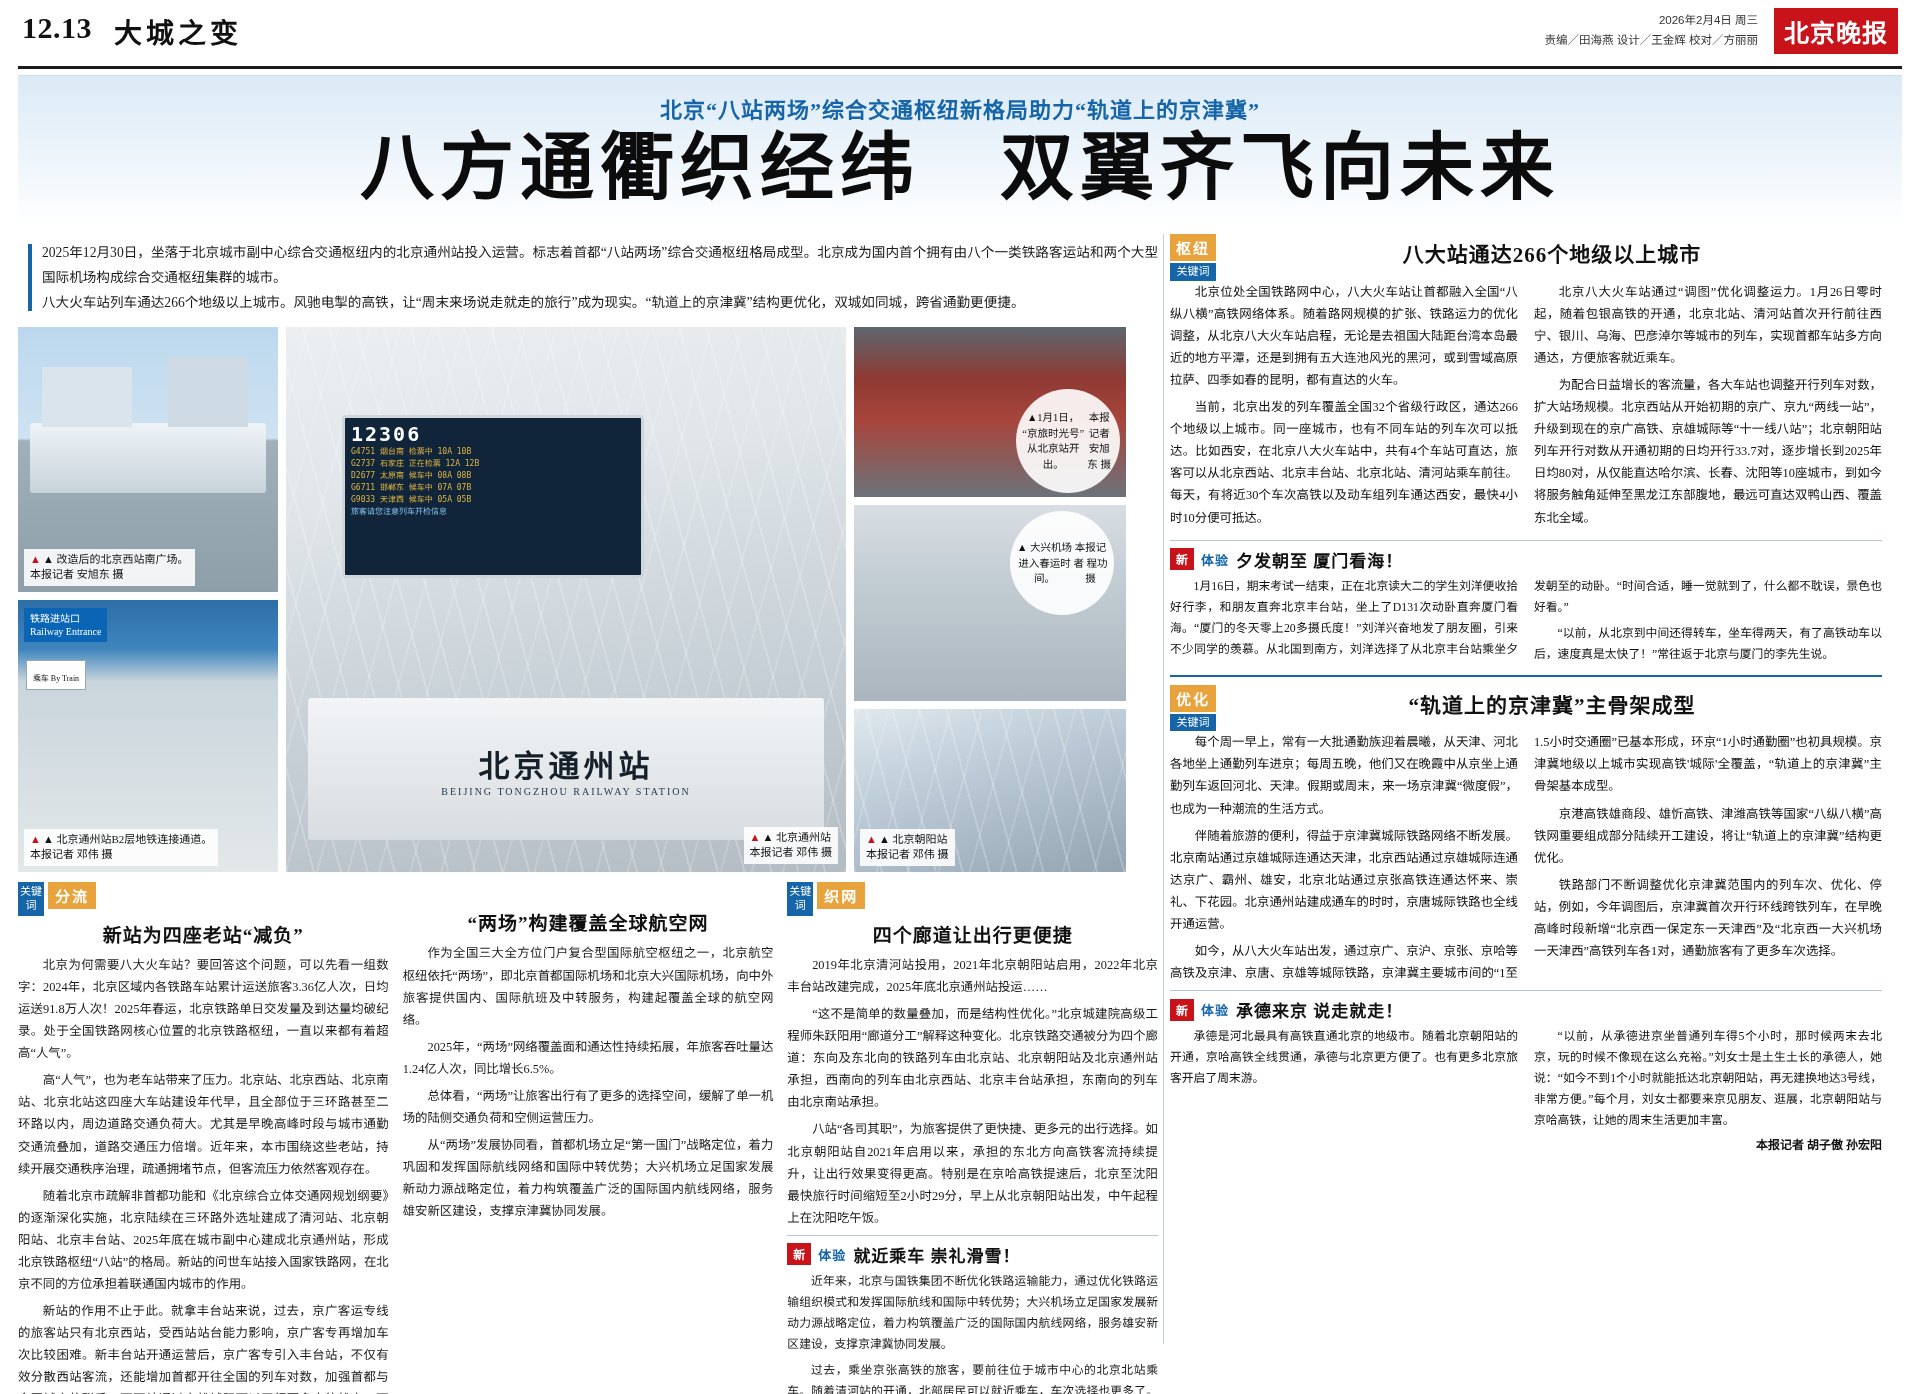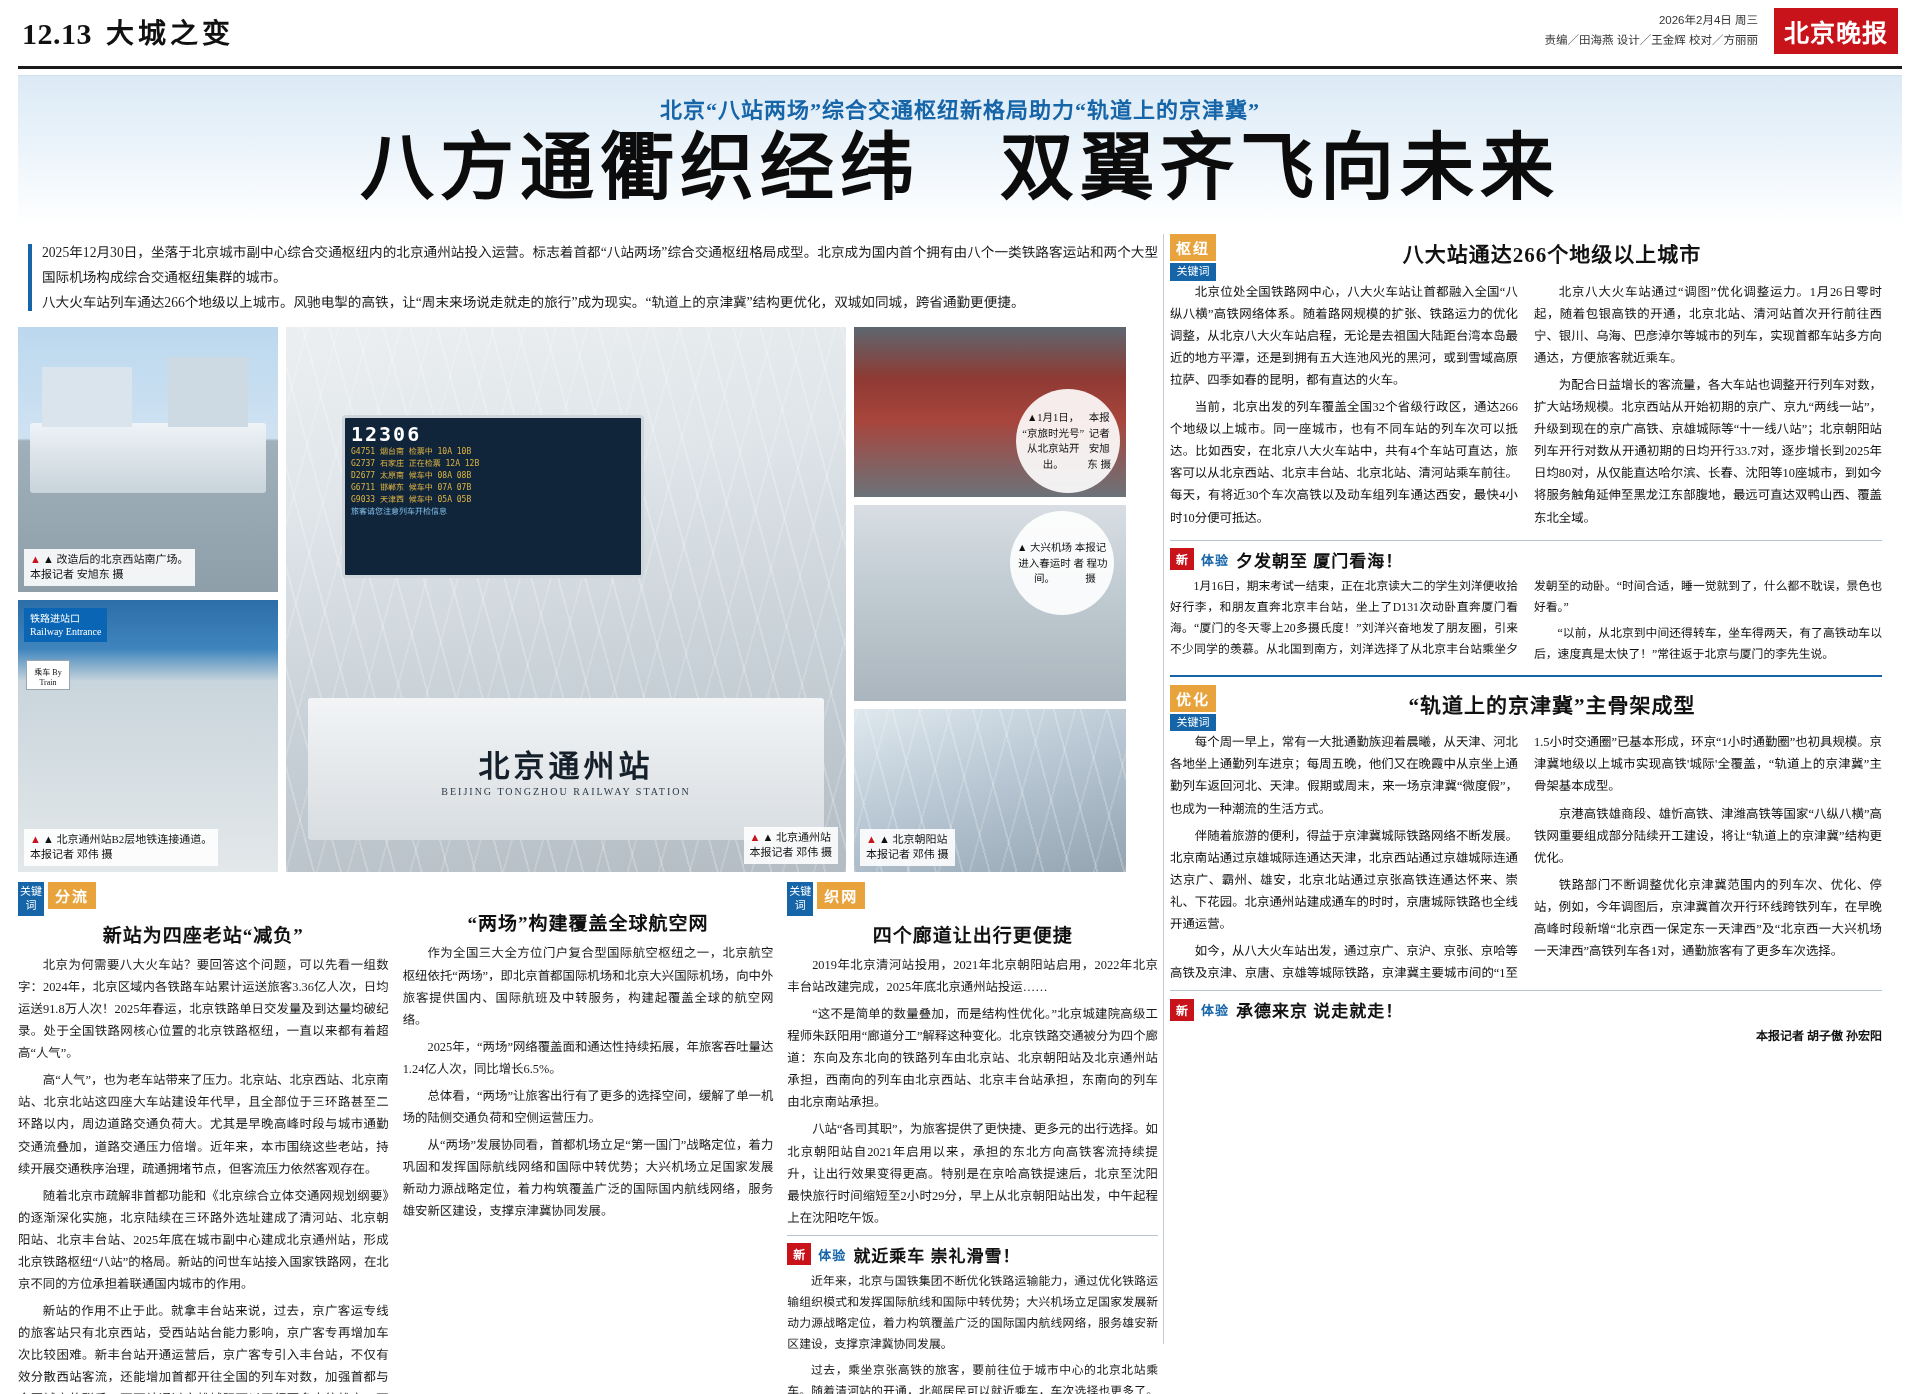--- a/index.html
+++ b/index.html
@@ -9,21 +9,21 @@
     background:#ffffff;
     font-family:"Liberation Serif","DejaVu Serif",serif;
     color:#111;
     overflow:hidden;
     position:relative;
   }
   .page{position:relative;width:1920px;height:1394px;box-sizing:border-box;padding:0 18px;}
 
   
   .masthead{height:62px;display:flex;align-items:center;justify-content:space-between;border-bottom:3px solid #1a1a1a;padding:0 4px 4px 4px;}
-  .mast-left{display:flex;align-items:flex-end;gap:14px;}
+  .mast-left{display:flex;align-items:flex-start;gap:22px;}
   .mast-pagenum{font-size:30px;font-weight:bold;letter-spacing:0.5px;}
   .mast-section{font-size:28px;font-weight:bold;letter-spacing:4px;}
   .mast-right{display:flex;align-items:center;gap:16px;}
   .mast-meta{text-align:right;font-size:11.5px;line-height:1.7;color:#333;font-family:"Liberation Sans",sans-serif;}
   .mast-logo{background:#c8131b;color:#fff;font-size:25px;font-weight:bold;letter-spacing:1px;padding:5px 10px;font-family:"Liberation Serif",serif;}
 
   
   .banner{position:relative;margin-top:6px;height:150px;
      background:linear-gradient(180deg,#dceaf6 0%,#eaf3fa 45%,#ffffff 100%);
      border-top:1px solid #cfe0ee;}
@@ -143,21 +143,21 @@
             <div class="cap">
               <span class="tri">▲</span><span>▲ 改造后的北京西站南广场。</span>
               <div>本报记者 安旭东 摄</div>
             </div>
           </div>
           <div class="photo p-subway" style="height:272px">
             <div class="entrance">
               <div>铁路进站口</div>
               <div>Railway Entrance</div>
             </div>
-            <div style="position:absolute;left:8px;top:60px;width:44px;height:30px;background:#fff;border:1px solid #9aa6ad;font-size:8px;text-align:center;line-height:1.2;padding-top:7px;box-sizing:border-box;">乘车 By Train</div>
+            <div style="position:absolute;left:8px;top:60px;width:60px;height:30px;background:#fff;border:1px solid #9aa6ad;font-size:8px;text-align:center;line-height:1.2;padding-top:13px;box-sizing:border-box;">乘车 By Train</div>
             <div class="cap">
               <span class="tri">▲</span><span>▲ 北京通州站B2层地铁连接通道。</span>
               <div>本报记者 邓伟 摄</div>
             </div>
           </div>
         </div>
 
         <div class="ph-col-b">
           <div class="photo p-hall" style="height:545px">
             <div class="glass"></div>
@@ -306,18 +306,22 @@
           <p>如今，从八大火车站出发，通过京广、京沪、京张、京哈等高铁及京津、京唐、京雄等城际铁路，京津冀主要城市间的“1至1.5小时交通圈”已基本形成，环京“1小时通勤圈”也初具规模。京津冀地级以上城市实现高铁'城际'全覆盖，“轨道上的京津冀”主骨架基本成型。</p>
           <p>京港高铁雄商段、雄忻高铁、津潍高铁等国家“八纵八横”高铁网重要组成部分陆续开工建设，将让“轨道上的京津冀”结构更优化。</p>
           <p>铁路部门不断调整优化京津冀范围内的列车次、优化、停站，例如，今年调图后，京津冀首次开行环线跨铁列车，在早晚高峰时段新增“北京西一保定东一天津西”及“北京西一大兴机场一天津西”高铁列车各1对，通勤旅客有了更多车次选择。</p>
         </div>
         <div class="rule"></div>
         <div class="exp-head">
           <span class="exp-badge">新</span>
           <span class="exp-label">体验</span>
           <span class="exp-title">承德来京 说走就走！</span>
         </div>
+        <div class="two-col" style="font-size:11.8px">
+          <p>承德是河北最具有高铁直通北京的地级市。随着北京朝阳站的开通，京哈高铁全线贯通，承德与北京更方便了。也有更多北京旅客开启了周末游。</p>
+          <p>“以前，从承德进京坐普通列车得5个小时，那时候两末去北京，玩的时候不像现在这么充裕。”刘女士是土生土长的承德人，她说：“如今不到1个小时就能抵达北京朝阳站，再无建换地达3号线，非常方便。”每个月，刘女士都要来京见朋友、逛展，北京朝阳站与京哈高铁，让她的周末生活更加丰富。</p>
+        </div>
         <div class="byline">本报记者 胡子傲 孙宏阳</div>
       </div>
 
     </div>
   </div>
 </div>
 
 </body></html>

